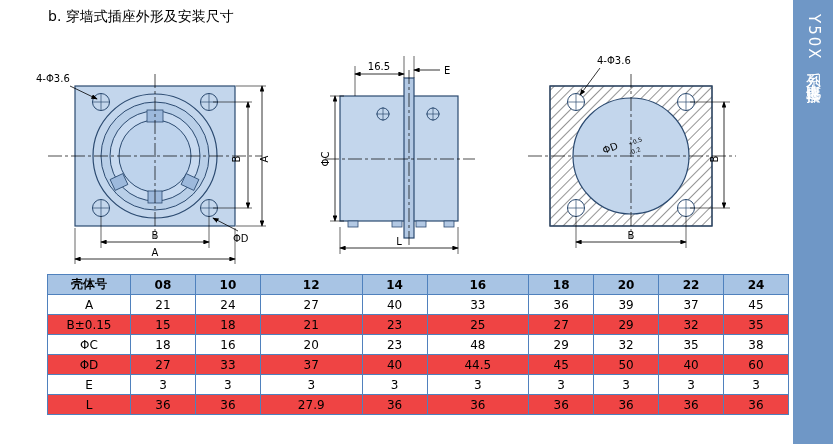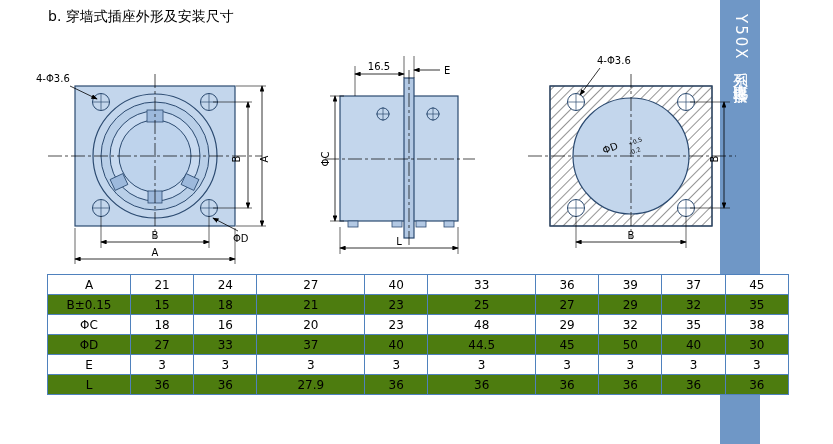--- a/index.html
+++ b/index.html
@@ -3,21 +3,21 @@
 <meta charset="utf-8">
 <style>
   html,body{margin:0;padding:0;}
   body{
     width:833px;height:444px;
     background:#ffffff;
     font-family:"Liberation Sans","DejaVu Sans",sans-serif;
     position:relative;
     overflow:hidden;
   }
-  .page{position:absolute;left:0;top:0;width:760px;height:444px;}
+  .page{position:absolute;left:0;top:0;width:833px;height:444px;}
 
   
   .side-bar{
     position:absolute;right:0;top:0;width:40px;height:444px;
     background:#6f97c6;
   }
   .side-bar .side-text{
     position:absolute;left:50%;top:14px;transform:translateX(-50%);
     writing-mode:vertical-rl;
     color:#ffffff;font-size:15px;letter-spacing:2px;
@@ -42,21 +42,21 @@
   }
   table.specs td{
     border:1px solid #4f81bd;
     text-align:center;
     font-size:12px;
     height:19px;
     color:#000;
     padding:0;
   }
   table.specs tr.head td{background:#a8c4e4;font-weight:bold;}
-  table.specs tr.alt td{background:#4d7c0f;}
+  table.specs tr.alt td{background:#ef4444;}
   table.specs tr.plain td{background:#ffffff;}
   table.specs td.lbl{width:82px;}
   svg text{font-family:"DejaVu Sans",sans-serif;}
 </style>
 </head>
 <body>
 
 <div class="page">
 
   <div class="title">b. 穿墙式插座外形及安装尺寸</div>
@@ -234,20 +234,32 @@
           <line x1="686" y1="190" x2="686" y2="222"></line>
         </g>
         <line x1="576" y1="216" x2="686" y2="216" stroke="#000" stroke-width="0.8" marker-start="url(#arl)" marker-end="url(#ar)"></line>
         <text x="631" y="213" font-size="10" text-anchor="middle">B</text>
       </g>
     </svg>
   </div>
 
   <table class="specs">
     <tbody>
+        <tr class="head">
+          <td class="lbl">壳体号</td>
+          <td>08</td>
+          <td>10</td>
+          <td>12</td>
+          <td>14</td>
+          <td>16</td>
+          <td>18</td>
+          <td>20</td>
+          <td>22</td>
+          <td>24</td>
+        </tr>
         <tr class="plain">
           <td class="lbl">A</td>
           <td>21</td>
           <td>24</td>
           <td>27</td>
           <td>40</td>
           <td>33</td>
           <td>36</td>
           <td>39</td>
           <td>37</td>
@@ -280,21 +292,21 @@
         <tr class="alt">
           <td class="lbl">ΦD</td>
           <td>27</td>
           <td>33</td>
           <td>37</td>
           <td>40</td>
           <td>44.5</td>
           <td>45</td>
           <td>50</td>
           <td>40</td>
-          <td>30</td>
+          <td>60</td>
         </tr>
         <tr class="plain">
           <td class="lbl">E</td>
           <td>3</td>
           <td>3</td>
           <td>3</td>
           <td>3</td>
           <td>3</td>
           <td>3</td>
           <td>3</td>

